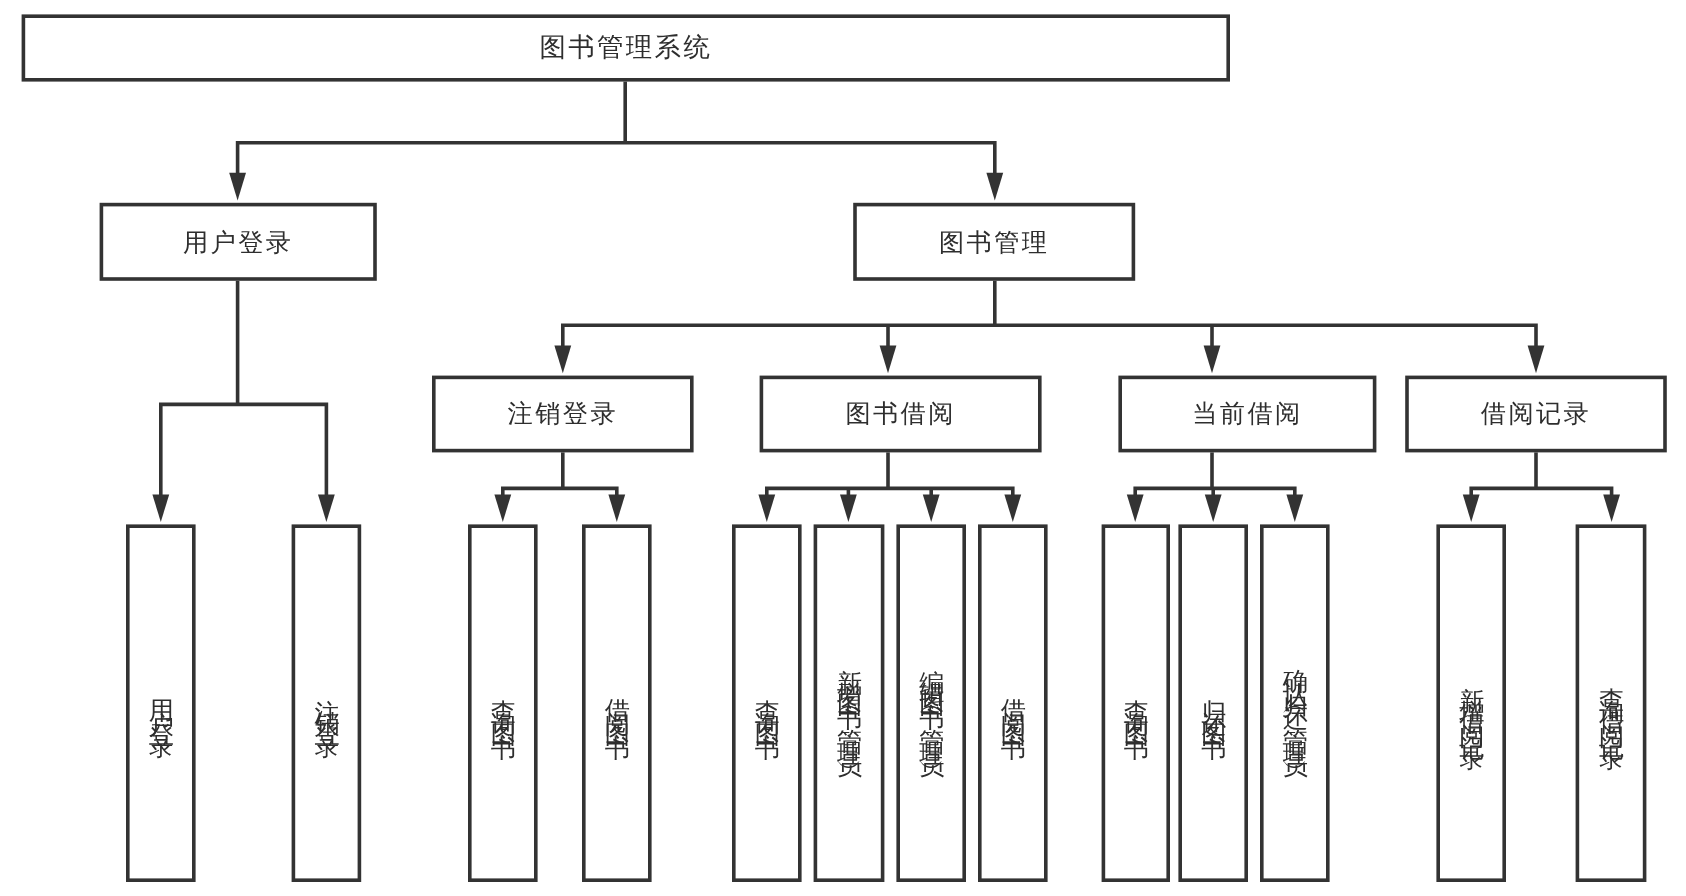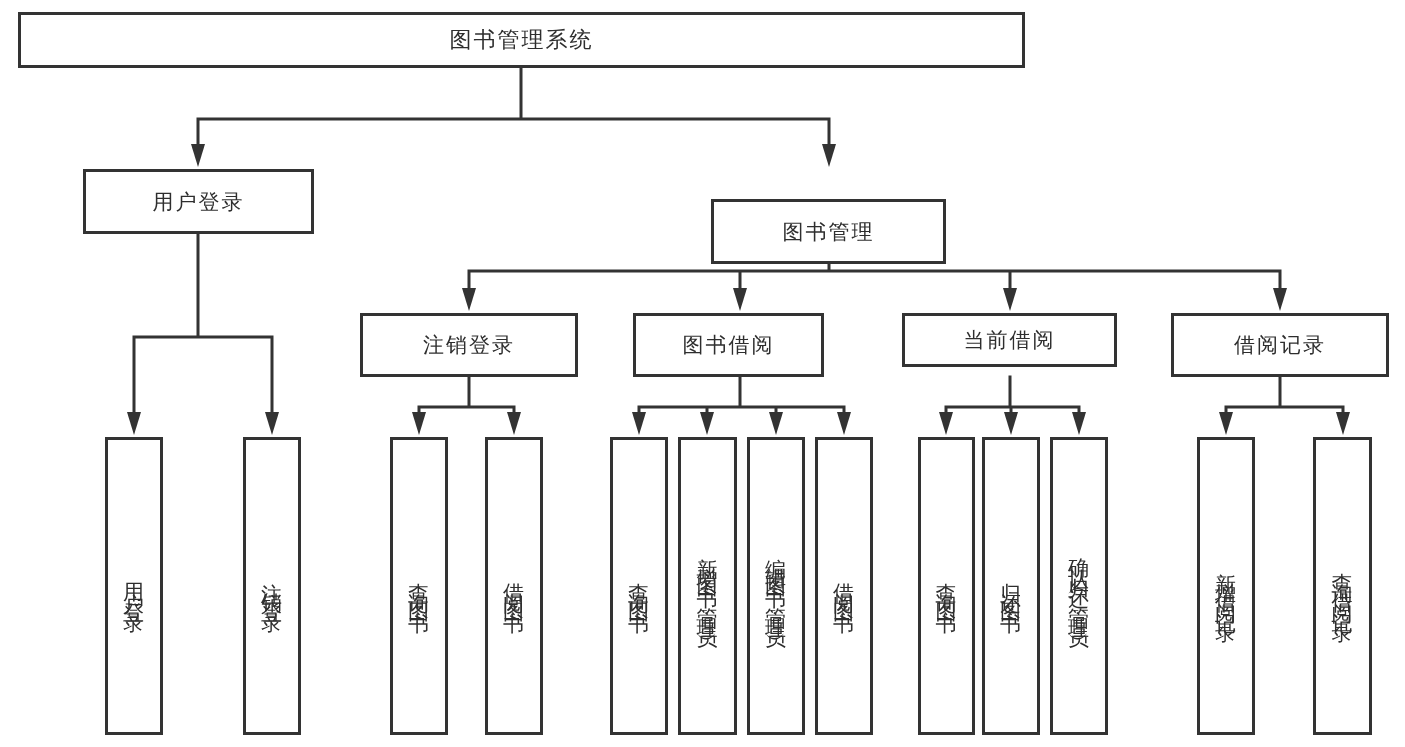--- a/index.html
+++ b/index.html
@@ -65,31 +65,31 @@
     </g>
   </svg>
 
   <div class="box hbox root" style="left:18px;top:12px;width:1007px;height:56px;">
     <span>图书管理系统</span>
   </div>
 
   <div class="box hbox" style="left:83px;top:169px;width:231px;height:65px;">
     <span>用户登录</span>
   </div>
-  <div class="box hbox" style="left:711px;top:169px;width:235px;height:65px;margin-top:30px;">
+  <div class="box hbox" style="left:711px;top:169px;width:235px;height:65px;">
     <span>图书管理</span>
   </div>
 
   <div class="box hbox" style="left:360px;top:313px;width:218px;height:64px;">
     <span>注销登录</span>
   </div>
-  <div class="box hbox" style="left:633px;top:313px;width:191px;height:64px;">
+  <div class="box hbox" style="left:633px;top:313px;width:235px;height:64px;">
     <span>图书借阅</span>
   </div>
-  <div class="box hbox" style="left:902px;top:313px;width:215px;height:54px;">
+  <div class="box hbox" style="left:932px;top:313px;width:215px;height:64px;">
     <span>当前借阅</span>
   </div>
   <div class="box hbox" style="left:1171px;top:313px;width:218px;height:64px;text-align:center;">
     <span>借阅记录</span>
   </div>
 
   <div class="box vbox" style="left:105px;top:437px;width:58px;height:298px;">
     <span>用户登录</span>
   </div>
   <div class="box vbox" style="left:243px;top:437px;width:58px;height:298px;">

